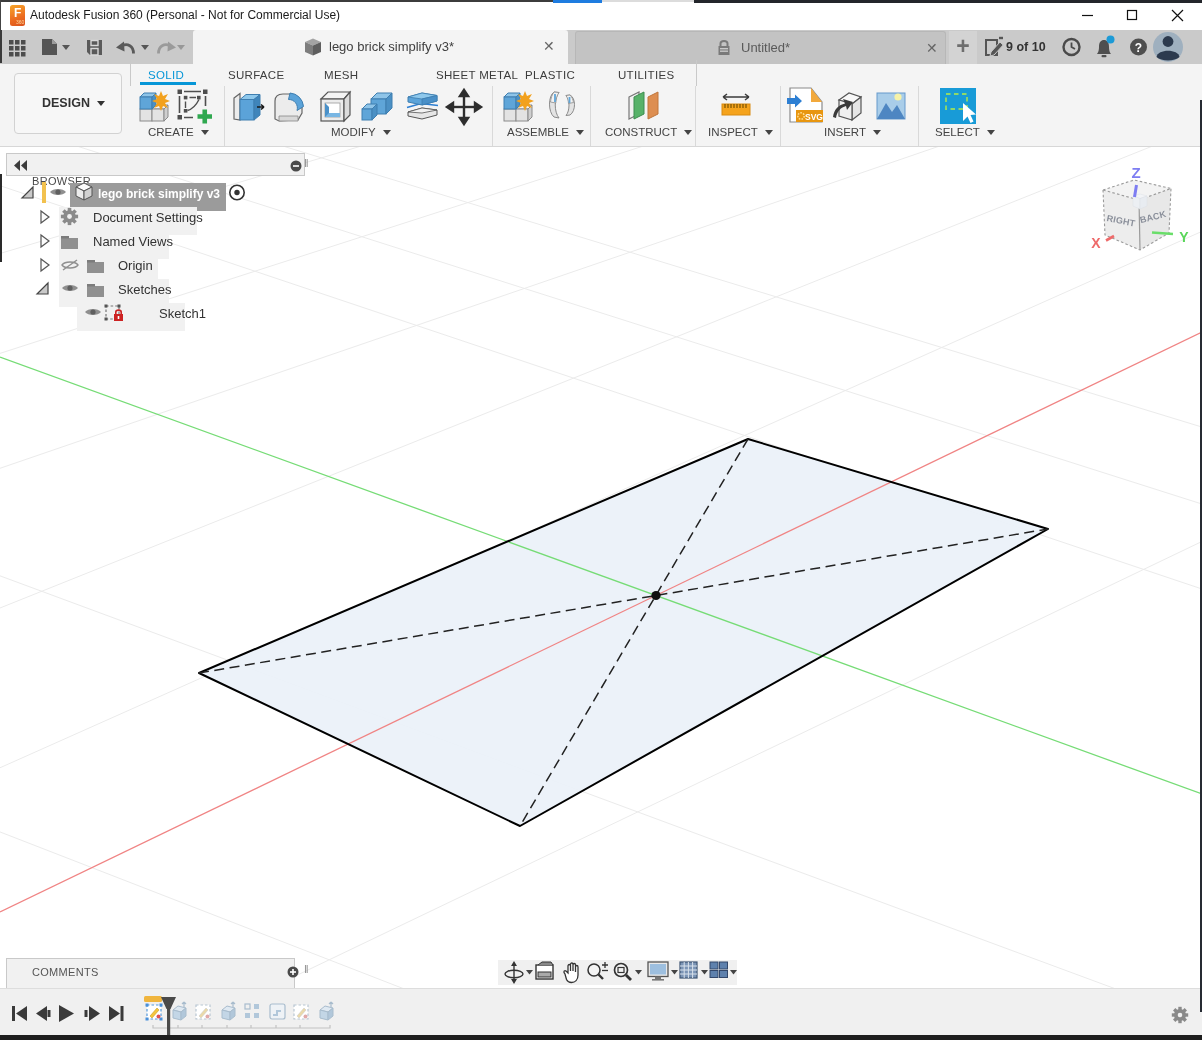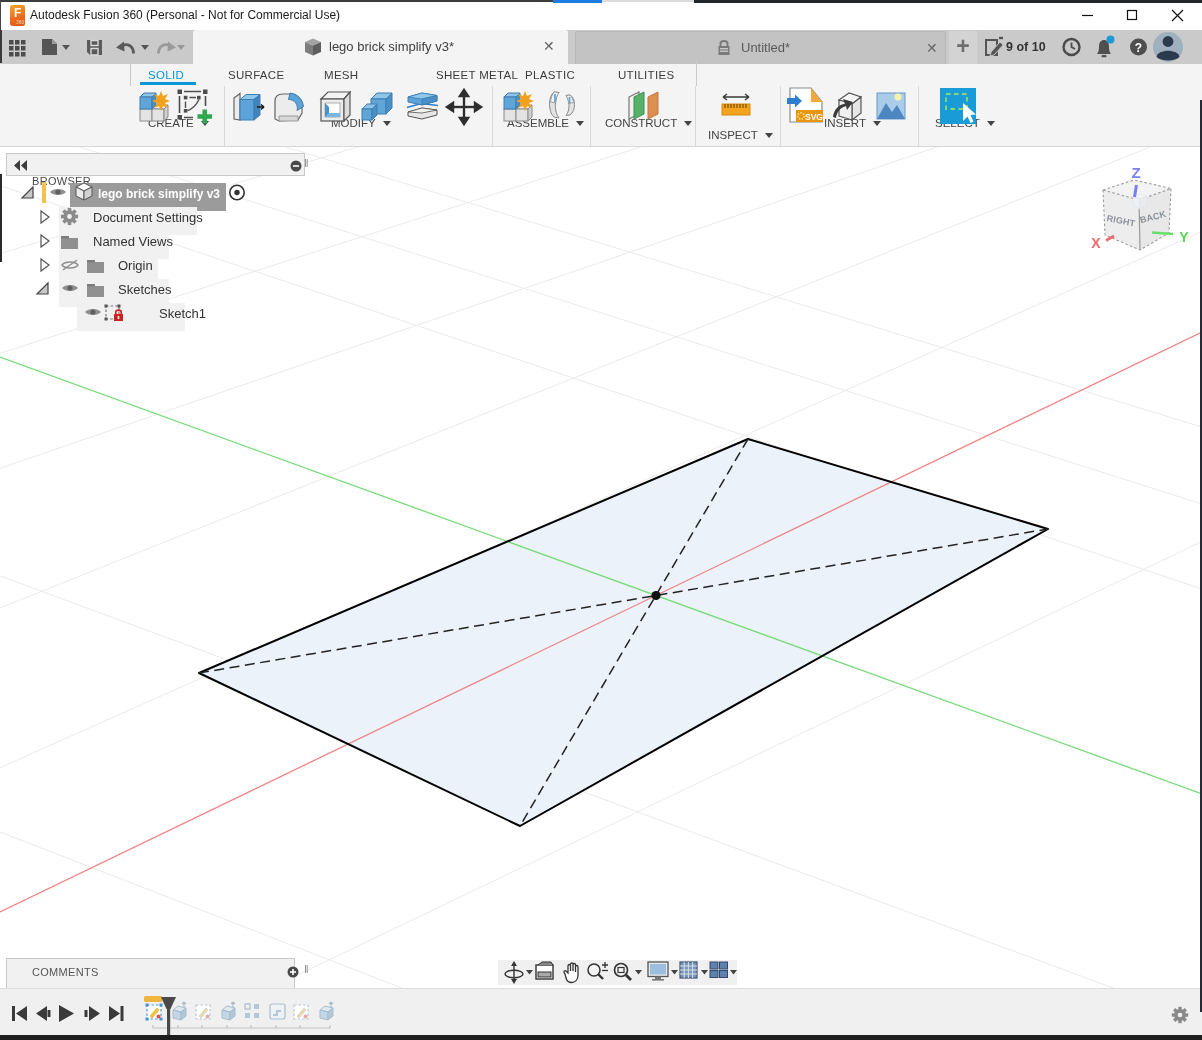--- a/index.html
+++ b/index.html
@@ -30,21 +30,21 @@
 #verlabel { position:absolute; left:1006px; top:10px; font-size:12.5px; font-weight:bold; color:#333; }
 
 
 #ribbon { left:0; top:64px; width:1202px; height:83px; background:#f4f4f4; border-bottom:1px solid #d7d7d7; }
 .rtab { position:absolute; top:5px; font-size:11.5px; color:#3c3c3c; letter-spacing:.3px; }
 #solidtab { color:#0696d7; }
 #solidunderline { position:absolute; left:140px; top:18px; width:56px; height:3px; background:#0696d7; }
 #designbox { position:absolute; left:14px; top:9px; width:108px; height:61px; background:#f7f7f7;
   border:1px solid #d2d2d2; border-radius:4px; }
 #designbox > span { position:absolute; left:27px; top:22px; font-size:12.5px; font-weight:bold; color:#333; white-space:nowrap; }
-.glabel { position:absolute; top:53px; font-size:11.5px; color:#444; white-space:nowrap; }
+.glabel { position:absolute; top:62px; font-size:11.5px; color:#444; white-space:nowrap; }
 .gsep { position:absolute; top:22px; width:1px; height:60px; background:#d9d9d9; }
 .caret { display:inline-block; width:0; height:0; border-left:4px solid transparent;
   border-right:4px solid transparent; border-top:5px solid #444; vertical-align:middle; margin-left:4px; }
 
 
 #canvas { left:0; top:147px; width:1202px; height:888px; background:#fff; }
 
 
 #browser { left:0; top:153px; width:320px; }
 #bheader { position:absolute; left:6px; top:0; width:299px; height:23px; background:#f1f1f1;
@@ -151,25 +151,28 @@
 </div>
 
 <div id="ribbon" class="abs">
   <span class="rtab" id="solidtab" style="left:148px;">SOLID</span>
   <div id="solidunderline"></div>
   <span class="rtab" style="left:228px;">SURFACE</span>
   <span class="rtab" style="left:324px;">MESH</span>
   <span class="rtab" style="left:404px;margin-left:32px;">SHEET METAL</span>
   <span class="rtab" style="left:525px;">PLASTIC</span>
   <span class="rtab" style="left:618px;">UTILITIES</span>
+  <div id="designbox">
+      <span>DESIGN <span class="caret" style="border-top-color:#333;"></span></span>
+    </div>
   <span class="glabel" style="left:148px;">CREATE <span class="caret"></span></span>
   <span class="glabel" style="left:331px;">MODIFY <span class="caret"></span></span>
   <span class="glabel" style="left:507px;">ASSEMBLE <span class="caret"></span></span>
   <span class="glabel" style="left:605px;">CONSTRUCT <span class="caret"></span></span>
-  <span class="glabel" style="left:708px;margin-top:12px;">INSPECT <span class="caret"></span></span>
+  <span class="glabel" style="left:708px;">INSPECT <span class="caret"></span></span>
   <span class="glabel" style="left:824px;">INSERT <span class="caret"></span></span>
   <span class="glabel" style="left:935px;">SELECT <span class="caret"></span></span>
   <div class="gsep" style="left:224px;"></div>
   <div class="abs" style="left:130px;top:-4px;width:1px;height:26px;background:#c9c9c9;"></div>
   <div class="abs" style="left:696px;top:-4px;width:1px;height:26px;background:#c9c9c9;"></div>
   <div class="gsep" style="left:492px;"></div>
   <div class="gsep" style="left:590px;"></div>
   <div class="gsep" style="left:695px;"></div>
   <div class="gsep" style="left:780px;"></div>
   <div class="gsep" style="left:918px;"></div>

